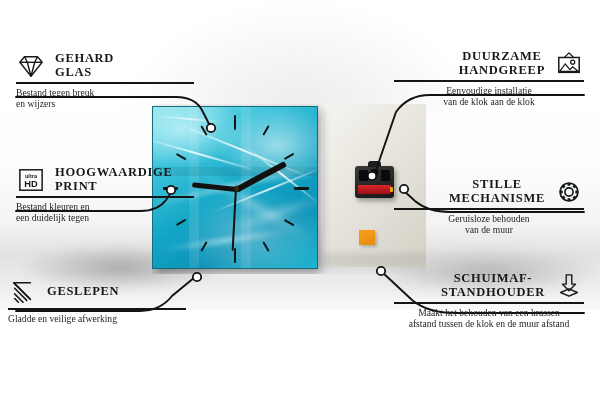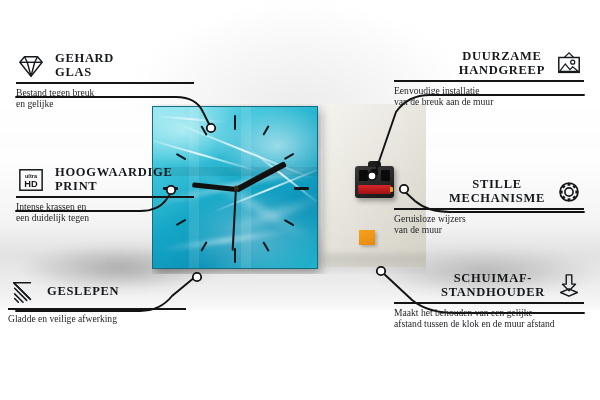--- a/index.html
+++ b/index.html
@@ -78,21 +78,21 @@
   .feat{position:absolute;}
   .feat .row{display:flex;align-items:center;gap:9px;}
   .feat.left .row{justify-content:flex-start;}
   .feat.right .row{justify-content:flex-end;}
   .ttl{font-family:"Liberation Serif",serif;font-weight:bold;color:#15191c;
     font-size:12.5px;line-height:13.5px;letter-spacing:.7px;text-transform:uppercase;}
   .feat.right .ttl{text-align:center;}
   .rule{height:1.6px;background:#151515;margin-top:3px;}
   .sub{font-family:"Liberation Serif",serif;color:#1c1f22;font-size:9.6px;
     line-height:11.6px;margin-top:3px;}
-  .feat.right .sub{text-align:left;}
+  .feat.right .sub{text-align:center;}
   .ico{width:30px;height:26px;flex:0 0 30px;}
   .ico svg{display:block;}
 </style>
 </head>
 <body>
 
 <div id="stage">
 
   <div class="bg-top"></div>
   <div class="bg-mid"></div>
@@ -186,41 +186,41 @@
         </svg>
       </div>
       <div>
         <div class="ttl">GEHARD</div>
         <div class="ttl">GLAS</div>
       </div>
     </div>
     <div class="rule" style="width:178px;"></div>
     <div class="sub">
       <div>Bestand tegen breuk</div>
-      <div>en gelijke</div>
+      <div>en wijzers</div>
     </div>
   </div>
 
   <div class="feat left" style="left:16px;top:166px;width:190px;">
     <div class="row">
       <div class="ico">
         <svg viewBox="0 0 32 28" width="30" height="26">
           <rect x="4" y="3" width="24" height="22" fill="none" stroke="#15191c" stroke-width="1.6"></rect>
           <text x="16" y="12" font-family="Liberation Sans, sans-serif" font-size="6" font-weight="bold" text-anchor="middle" fill="#15191c">ultra</text>
           <text x="16" y="22" font-family="Liberation Sans, sans-serif" font-size="10" font-weight="bold" text-anchor="middle" fill="#15191c">HD</text>
         </svg>
       </div>
       <div>
         <div class="ttl">HOOGWAARDIGE</div>
         <div class="ttl">PRINT</div>
       </div>
     </div>
     <div class="rule" style="width:178px;"></div>
     <div class="sub">
-      <div>Intense krassen en</div>
+      <div>Bestand kleuren en</div>
       <div>een duidelijk tegen</div>
     </div>
   </div>
 
   <div class="feat left" style="left:8px;top:279px;width:190px;">
     <div class="row">
       <div class="ico">
         <svg viewBox="0 0 32 28" width="30" height="26">
           <g stroke="#15191c" stroke-width="1.7" stroke-linecap="round">
             <path d="M6,4 L24,4"></path>
@@ -258,21 +258,21 @@
           <path d="M16,2 L11,7 L21,7 Z" fill="none" stroke="#15191c" stroke-width="1.3"></path>
           <rect x="5" y="7" width="22" height="16" fill="none" stroke="#15191c" stroke-width="1.6"></rect>
           <circle cx="20" cy="12" r="2.2" fill="none" stroke="#15191c" stroke-width="1.3"></circle>
           <path d="M6,22 L12,14 L17,20 L20,17 L26,22 Z" fill="none" stroke="#15191c" stroke-width="1.3"></path>
         </svg>
       </div>
     </div>
     <div class="rule" style="width:190px;"></div>
     <div class="sub">
       <div>Eenvoudige installatie</div>
-      <div>van de breuk aan de muur</div>
+      <div>van de klok aan de klok</div>
     </div>
   </div>
 
   <div class="feat right" style="left:394px;top:178px;width:190px;">
     <div class="row">
       <div>
         <div class="ttl">STILLE</div>
         <div class="ttl">MECHANISME</div>
       </div>
       <div class="ico">
@@ -282,21 +282,21 @@
             <circle cx="16" cy="14" r="4.4"></circle>
             <path d="M16,4.2 v3.0 M16,20.8 v3.0 M6.2,14 h3.0 M22.8,14 h3.0
                      M9.1,7.1 l2.1,2.1 M20.8,18.8 l2.1,2.1 M22.9,7.1 l-2.1,2.1 M11.2,18.8 l-2.1,2.1" stroke-width="3.1" stroke-linecap="butt"></path>
             <circle cx="16" cy="14" r="9.6" stroke-width="1.9" stroke-dasharray="0"></circle>
           </g>
         </svg>
       </div>
     </div>
     <div class="rule" style="width:190px;"></div>
     <div class="sub">
-      <div>Geruisloze wijzers</div>
+      <div>Geruisloze behouden</div>
       <div>van de muur</div>
     </div>
   </div>
 
   <div class="feat right" style="left:394px;top:272px;width:190px;">
     <div class="row">
       <div>
         <div class="ttl">SCHUIMAF-</div>
         <div class="ttl">STANDHOUDER</div>
       </div>
@@ -304,18 +304,18 @@
         <svg viewBox="0 0 32 28" width="30" height="26">
           <g fill="none" stroke="#15191c" stroke-width="1.5" stroke-linejoin="round">
             <path d="M13,2 L19,2 L19,12 L23,12 L16,19 L9,12 L13,12 Z"></path>
             <path d="M7,21 L16,17 L25,21 L16,25 Z"></path>
           </g>
         </svg>
       </div>
     </div>
     <div class="rule" style="width:190px;"></div>
     <div class="sub">
-      <div>Maakt het behouden van een gelijke</div>
+      <div>Maakt het behouden van een krassen</div>
       <div>afstand tussen de klok en de muur afstand</div>
     </div>
   </div>
 
 </div>
 
 </body></html>

